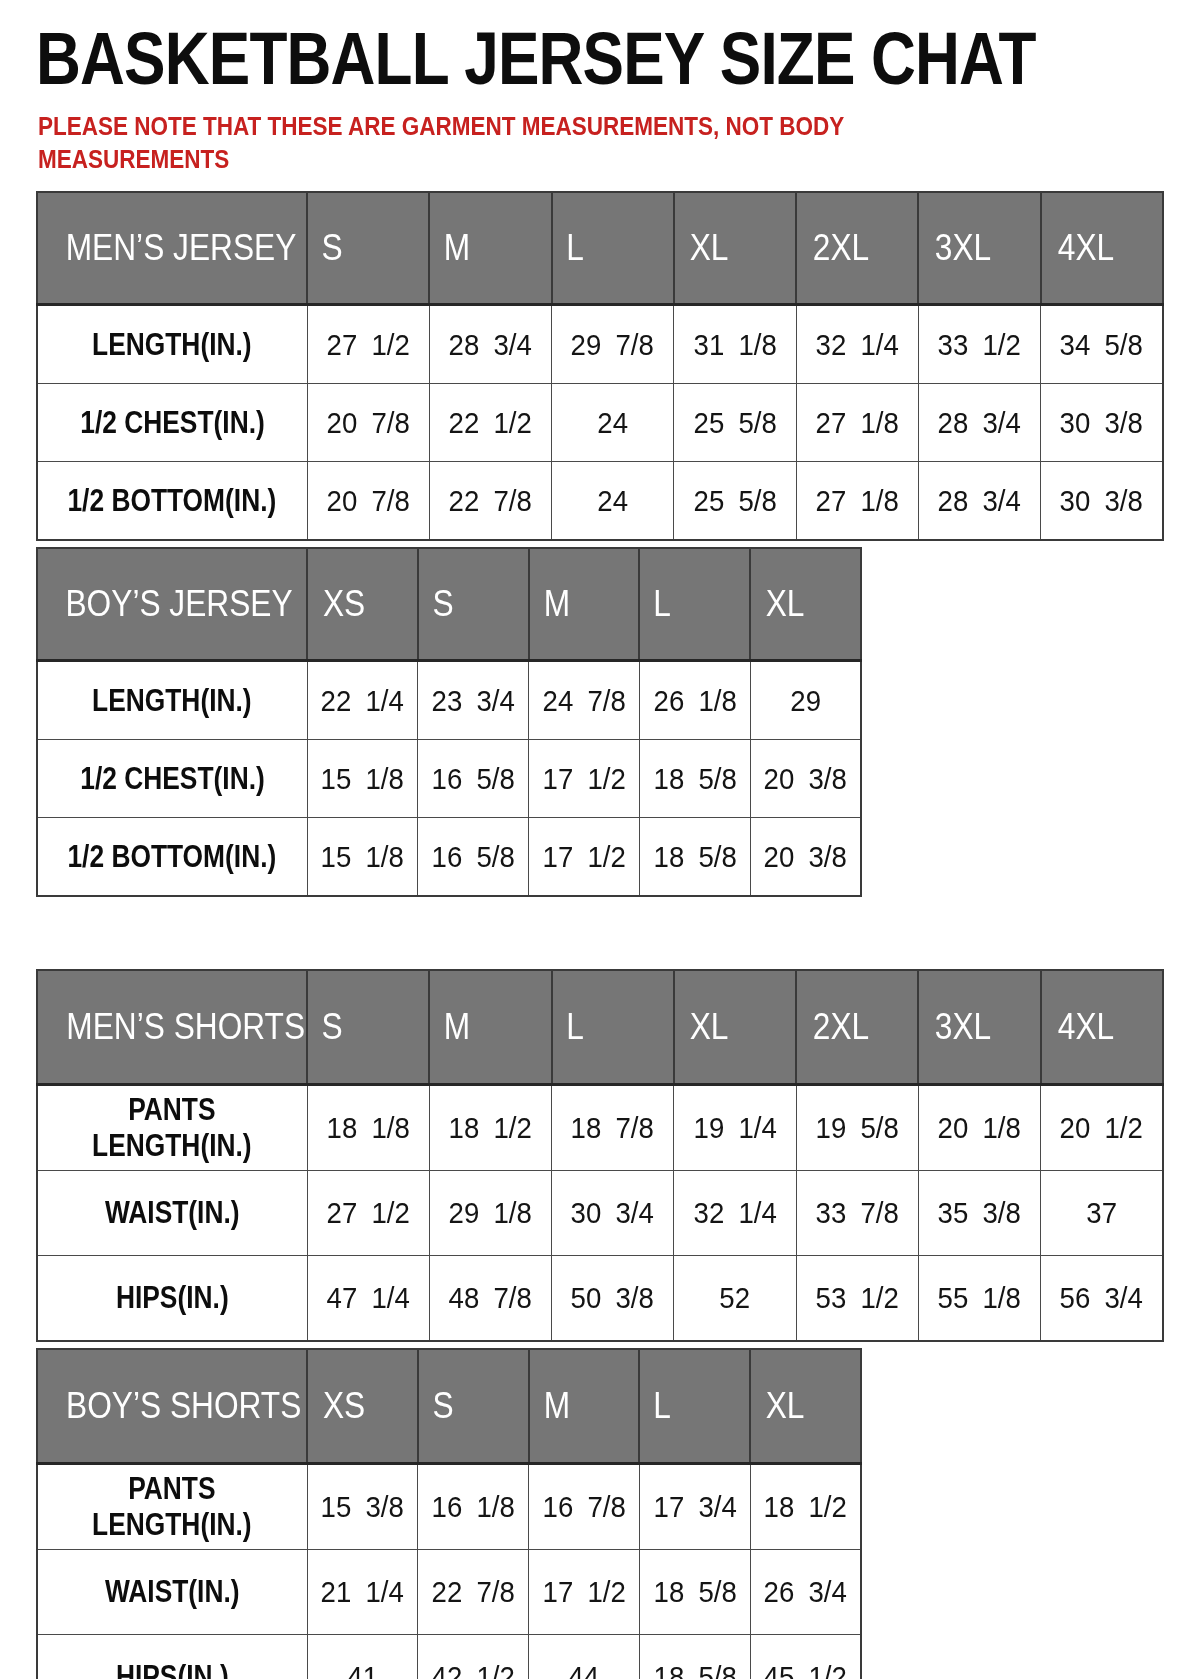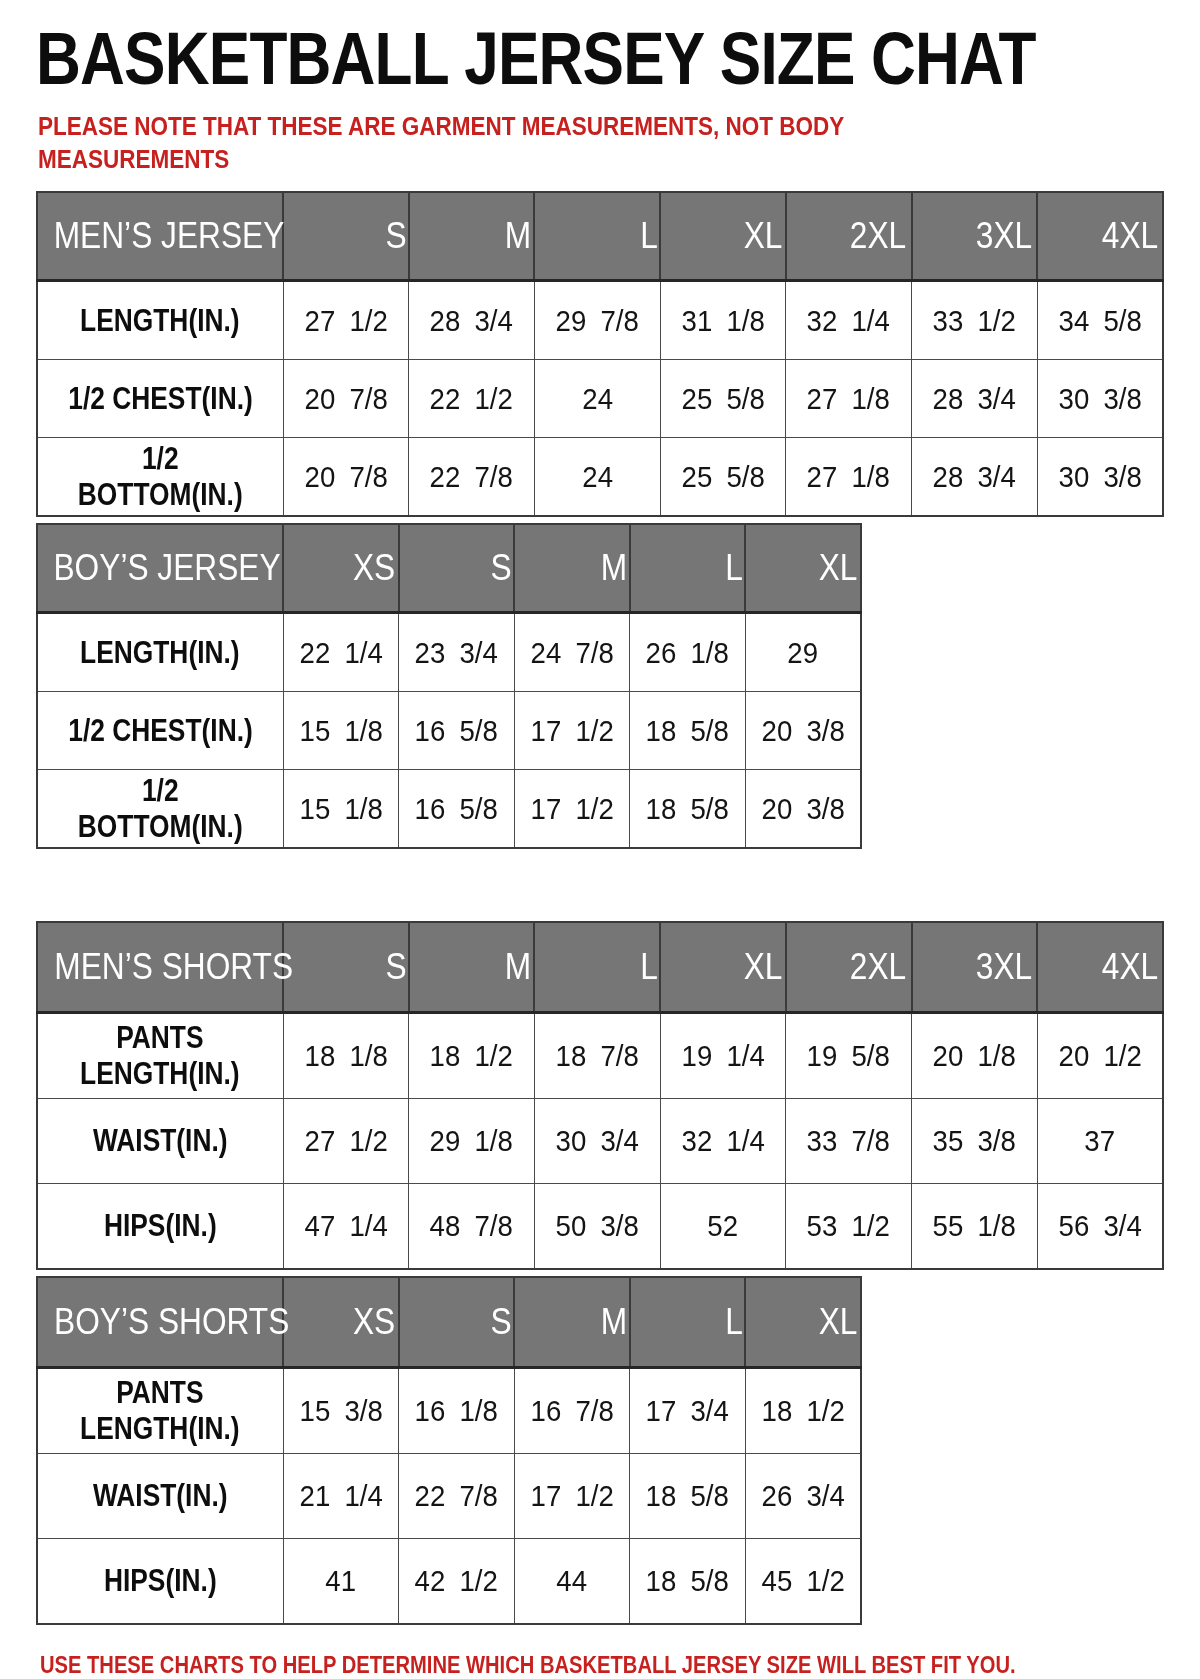--- a/index.html
+++ b/index.html
@@ -38,21 +38,21 @@
   }
   table.full{width:1128px;}
   table.narrow{width:826px;}
   table.size-table + table.size-table{margin-top:6px;}
   table.gap-before{margin-top:72px !important;border-radius:26px;}
 
   .size-table th{
     background:var(--header-gray,#767676);
     border:2px solid var(--border-dark,#3a3a3a);
     border-bottom:3px solid #262626;
-    height:86px;padding:0;text-align:right;vertical-align:middle;
+    height:86px;padding:12px;text-align:left;vertical-align:middle;
   }
   .size-table th:first-child{width:244px;}
   .size-table td{
     border:1px solid #4a4a4a;
     height:77px;padding:0;text-align:center;vertical-align:middle;
     background:#ffffff;
   }
   table.shorts th{height:88px;}
   table.shorts td{height:84px;}
 

